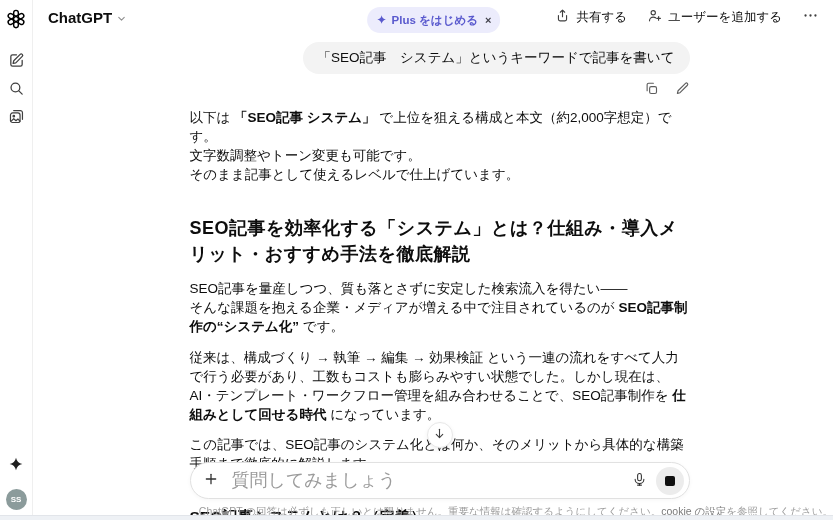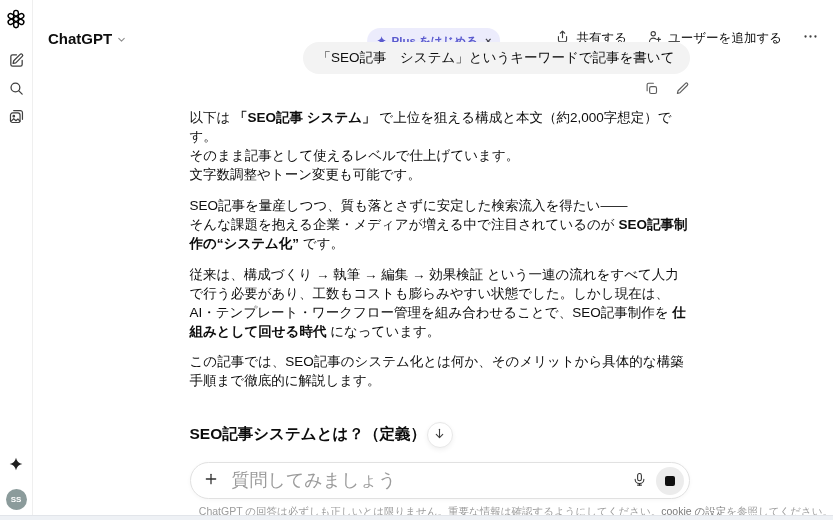--- a/index.html
+++ b/index.html
@@ -28,21 +28,21 @@
   .rail svg { display: block; }
   .avatar {
     width: 21px; height: 21px; border-radius: 50%; background: #8b9b9b;
     color: #fff; font-size: 8px; font-weight: 700;
     display: flex; align-items: center; justify-content: center; margin-top: 8px;
   }
 
   
   .main { position: absolute; left: 34px; top: 0; right: 0; height: 100%; }
 
-  .topbar { position: relative; height: 34px; display: flex; align-items: center; margin-top: 21px; }
+  .topbar { position: relative; height: 34px; display: flex; align-items: center; }
   .app-title {
     margin-left: 14px; font-size: 15px; font-weight: 600; color: #0d0d0d;
     display: flex; align-items: center; gap: 4px; cursor: pointer;
   }
   .app-title .chev { color: #8f8f8f; margin-top: 2px; }
   .plus-badge {
     position: absolute; left: 50%; transform: translateX(-50%); top: 7px;
     background: #ececfc; color: #5a5ace; border-radius: 14px;
     height: 26px; padding: 0 9px; font-size: 11.5px; font-weight: 600;
     display: flex; align-items: center; gap: 5px; cursor: pointer; border: none;
@@ -256,23 +256,24 @@
             <span>
               <svg viewBox="0 0 24 24" width="15" height="15" fill="none" stroke="currentColor" stroke-width="1.8" stroke-linecap="round" stroke-linejoin="round">
                 <path d="M16.8 3.7a2.2 2.2 0 0 1 3.1 3.1L8 18.7l-4.2 1.1 1.1-4.2Z"></path>
               </svg>
             </span>
           </button>
         </div>
 
         <div class="assistant">
           <p class="intro"><span>以下は </span><b>「SEO記事 システム」</b><span> で上位を狙える構成と本文（約2,000字想定）です。</span></p>
+          <p>文字数調整やトーン変更も可能です。</p>
           <p>そのまま記事として使えるレベルで仕上げています。</p>
-          <p>文字数調整やトーン変更も可能です。</p>
-
+
+          <h1 class="md-h1">SEO記事を効率化する「システム」とは？仕組み・導入メリット・おすすめ手法を徹底解説</h1>
 
           <p class="gap12"><span>SEO記事を量産しつつ、質も落とさずに安定した検索流入を得たい——</span><br>
             <span>そんな課題を抱える企業・メディアが増える中で注目されているのが </span><b>SEO記事制作の“システム化”</b><span> です。</span></p>
 
           <p class="gap12"><span>従来は、構成づくり → 執筆 → 編集 → 効果検証 という一連の流れをすべて人力で行う必要があり、工数もコストも膨らみやすい状態でした。しかし現在は、AI・テンプレート・ワークフロー管理を組み合わせることで、SEO記事制作を </span><b>仕組みとして回せる時代</b><span> になっています。</span></p>
 
           <p class="gap11">この記事では、SEO記事のシステム化とは何か、そのメリットから具体的な構築手順まで徹底的に解説します。</p>
 
           <h2 class="md-h2">SEO記事システムとは？（定義）</h2>
 

